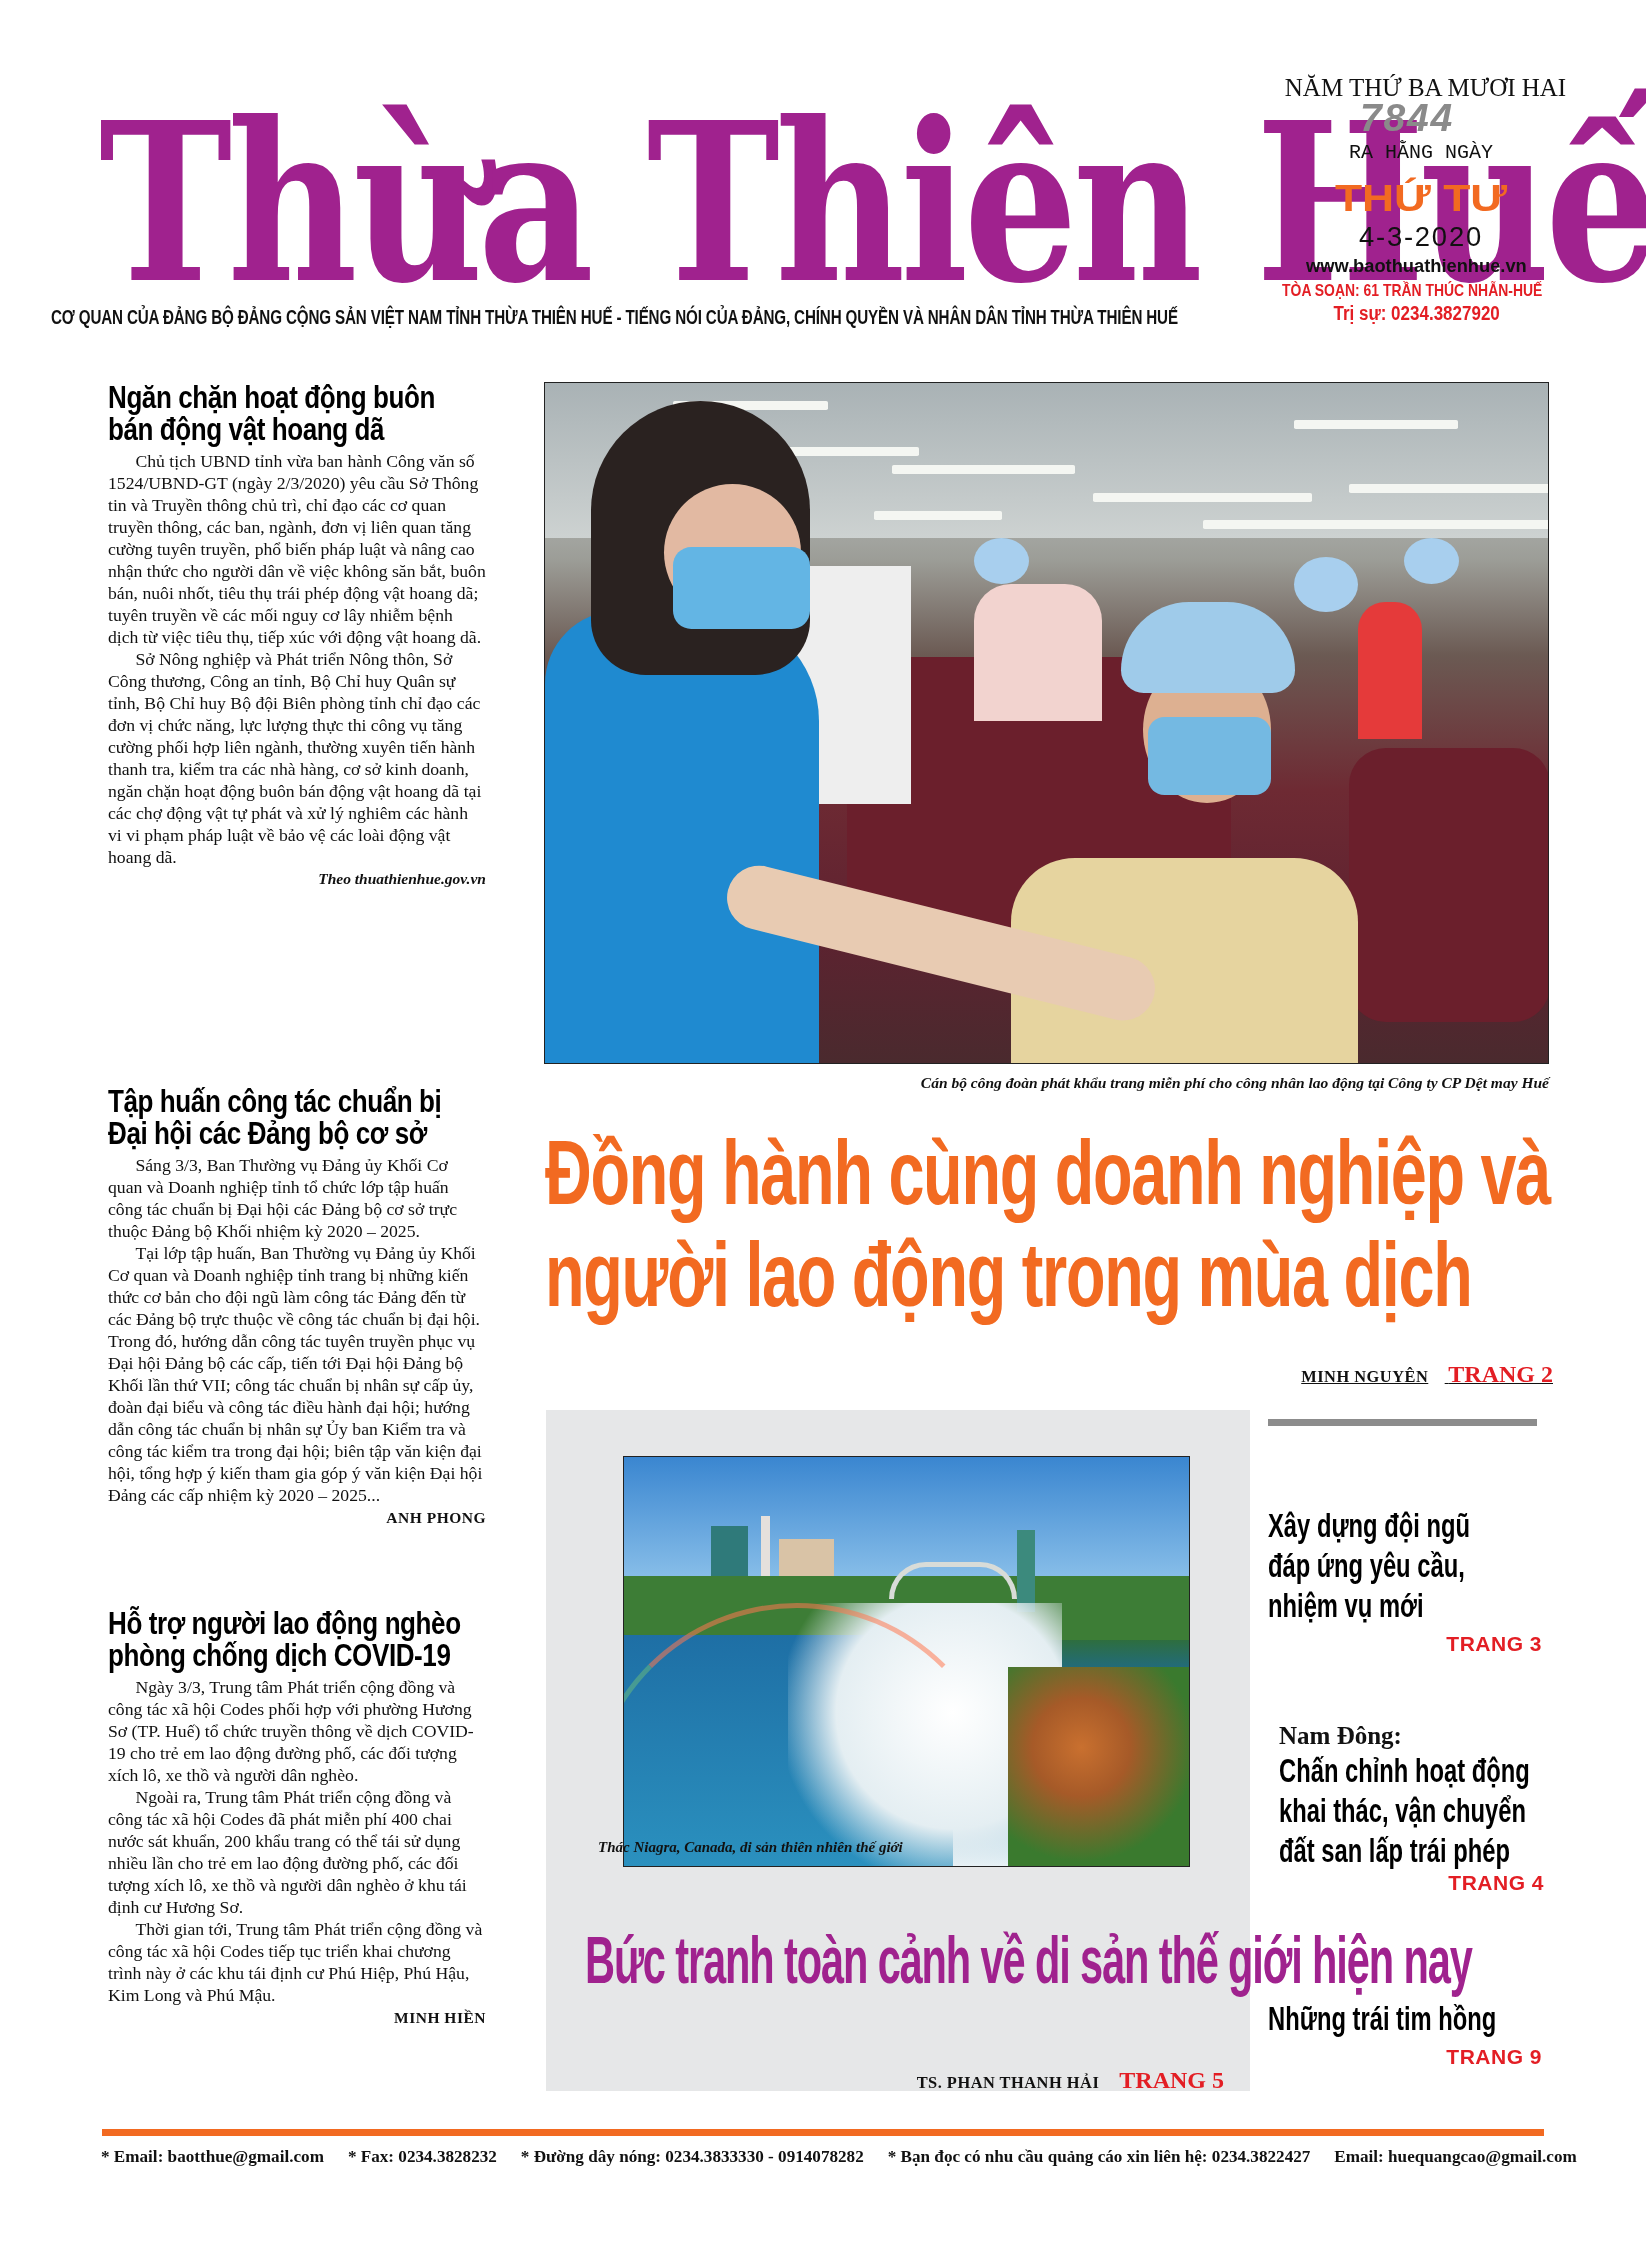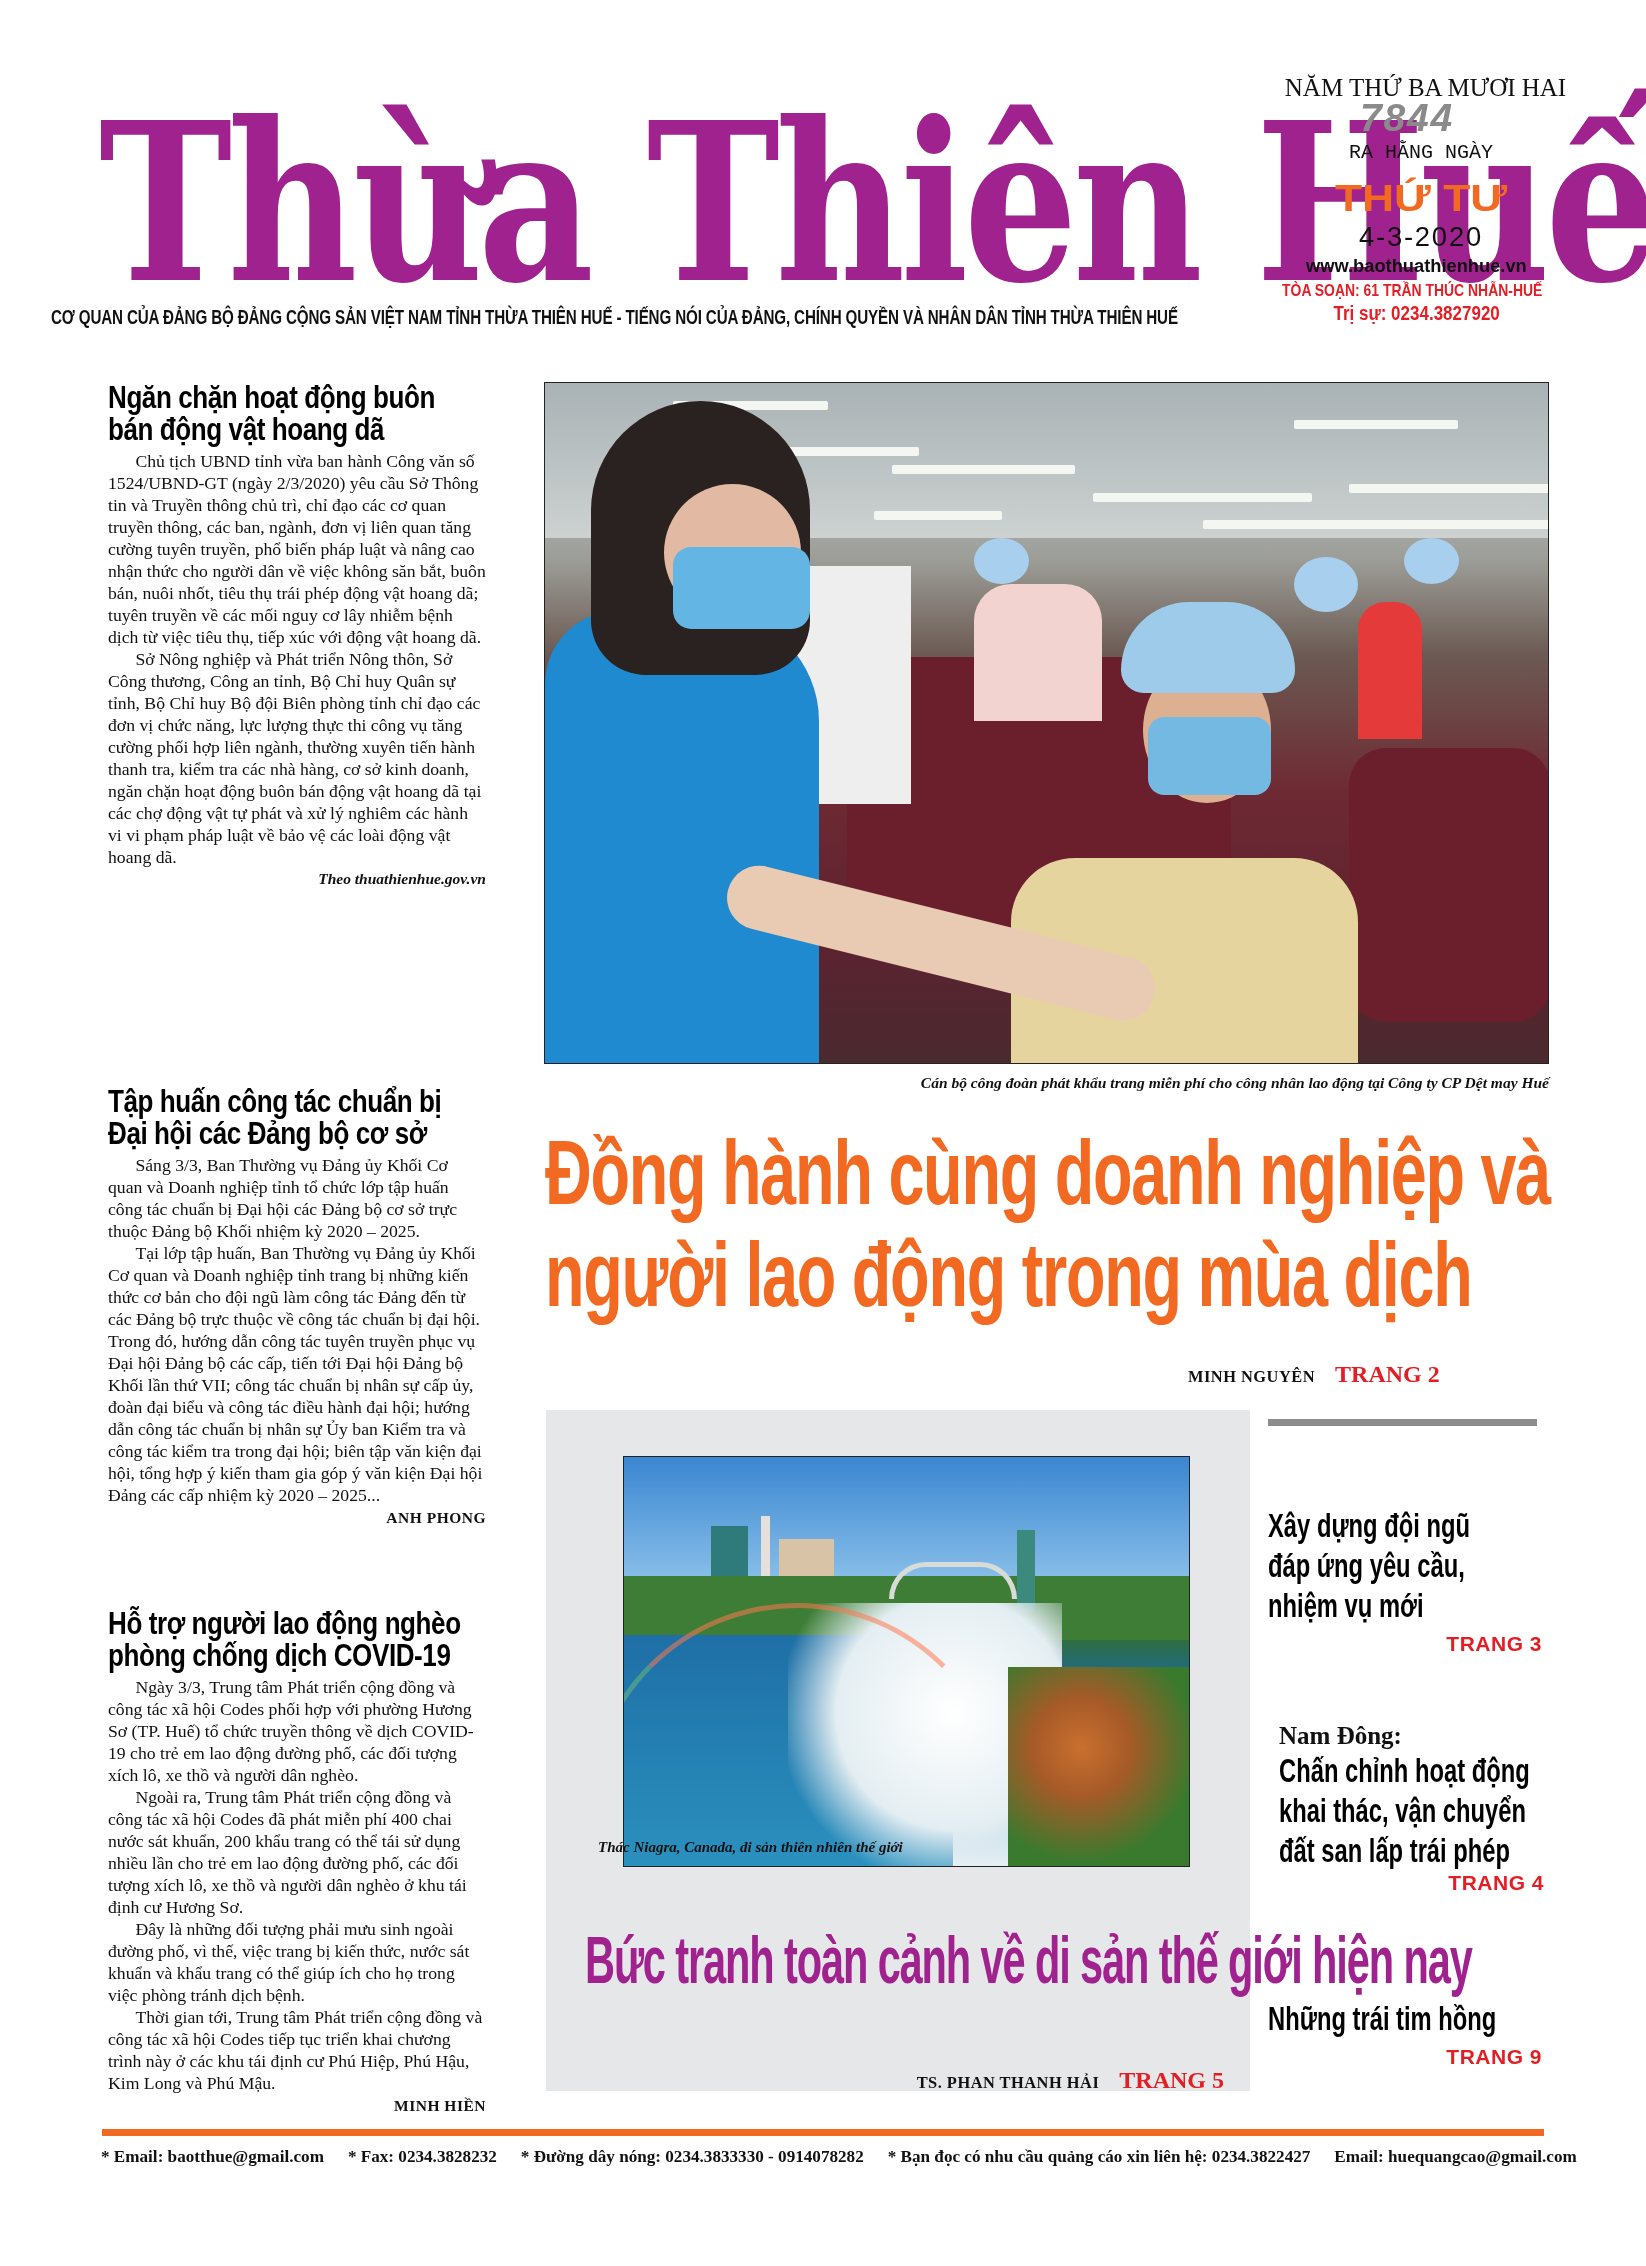--- a/index.html
+++ b/index.html
@@ -73,21 +73,21 @@
     font-size: 15.5px; line-height: 27.4px; color: #111;
   }
 
   
   .main-headline {
     left: 545px; top: 1122px; width: 1060px; height: 247px;
     font-family: "Liberation Sans", sans-serif; font-weight: bold;
     font-size: 90px; line-height: 102px; color: #f26a21; letter-spacing: -1.8px;
     transform: scaleX(0.72); transform-origin: left top; white-space: nowrap;
   }
-  .main-byline { left: 1188px; top: 1361px; width: 365px; height: 37px; white-space: nowrap; }
+  .main-byline { left: 1188px; top: 1361px; width: 365px; height: 37px; text-align: right; white-space: nowrap; text-decoration: underline; }
   .byline-author { font-family: "Liberation Serif", serif; font-weight: bold; font-size: 16.4px; color: #111; margin-right: 16.4px; letter-spacing: 0.5px; }
   .byline-page { font-family: "Liberation Serif", serif; font-size: 24px; color: #e31e24; font-weight: bold; }
 
   
   .heritage-box { left: 546px; top: 1410px; width: 704px; height: 681px; background: #e6e7e8; }
   .niagara-photo {
     left: 623px; top: 1456px; width: 567px; height: 411px; border: 1.8px solid #222; overflow: hidden;
     background: linear-gradient(180deg, #3b8fd6 0%, #7ab6e6 18%, #3f8a3a 34%, #2f6e38 44%, #1c6a9a 55%, #2a86b8 70%, #e8f2f6 100%);
   }
   .niagara-caption { left: 598px; top: 1826px; width: 512px; height: 27.4px; font-family: "Liberation Serif", serif; font-style: italic; font-weight: bold; font-size: 15px; line-height: 27.4px; color: #111; margin-top: 8px; }
@@ -158,21 +158,20 @@
   <div class="art-author">ANH PHONG</div>
 </div>
 
 <div class="abs col-left" style="top:1608px;">
   <div class="art-title">
     <span>Hỗ trợ người lao động nghèo phòng chống dịch COVID-19</span>
   </div>
   <div class="art-body" style="margin-top:3.7px;">
     <p>Ngày 3/3, Trung tâm Phát triển cộng đồng và công tác xã hội Codes phối hợp với phường Hương Sơ (TP. Huế) tổ chức truyền thông về dịch COVID-19 cho trẻ em lao động đường phố, các đối tượng xích lô, xe thồ và người dân nghèo.</p>
     <p>Ngoài ra, Trung tâm Phát triển cộng đồng và công tác xã hội Codes đã phát miễn phí 400 chai nước sát khuẩn, 200 khẩu trang có thể tái sử dụng nhiều lần cho trẻ em lao động đường phố, các đối tượng xích lô, xe thồ và người dân nghèo ở khu tái định cư Hương Sơ.</p>
-    <p>Đây là những đối tượng phải mưu sinh ngoài đường phố, vì thế, việc trang bị kiến thức, nước sát khuẩn và khẩu trang có thể giúp ích cho họ trong việc phòng tránh dịch bệnh.</p>
     <p>Thời gian tới, Trung tâm Phát triển cộng đồng và công tác xã hội Codes tiếp tục triển khai chương trình này ở các khu tái định cư Phú Hiệp, Phú Hậu, Kim Long và Phú Mậu.</p>
   </div>
   <div class="art-author">MINH HIỀN</div>
 </div>
 
 <div class="abs main-photo">
   <div class="abs photo-ceiling">
     <div class="light" style="left:128px;top:18.3px;width:155px;"></div>
     <div class="light" style="left:228px;top:64px;width:146px;"></div>
     <div class="light" style="left:347px;top:82px;width:183px;"></div>

